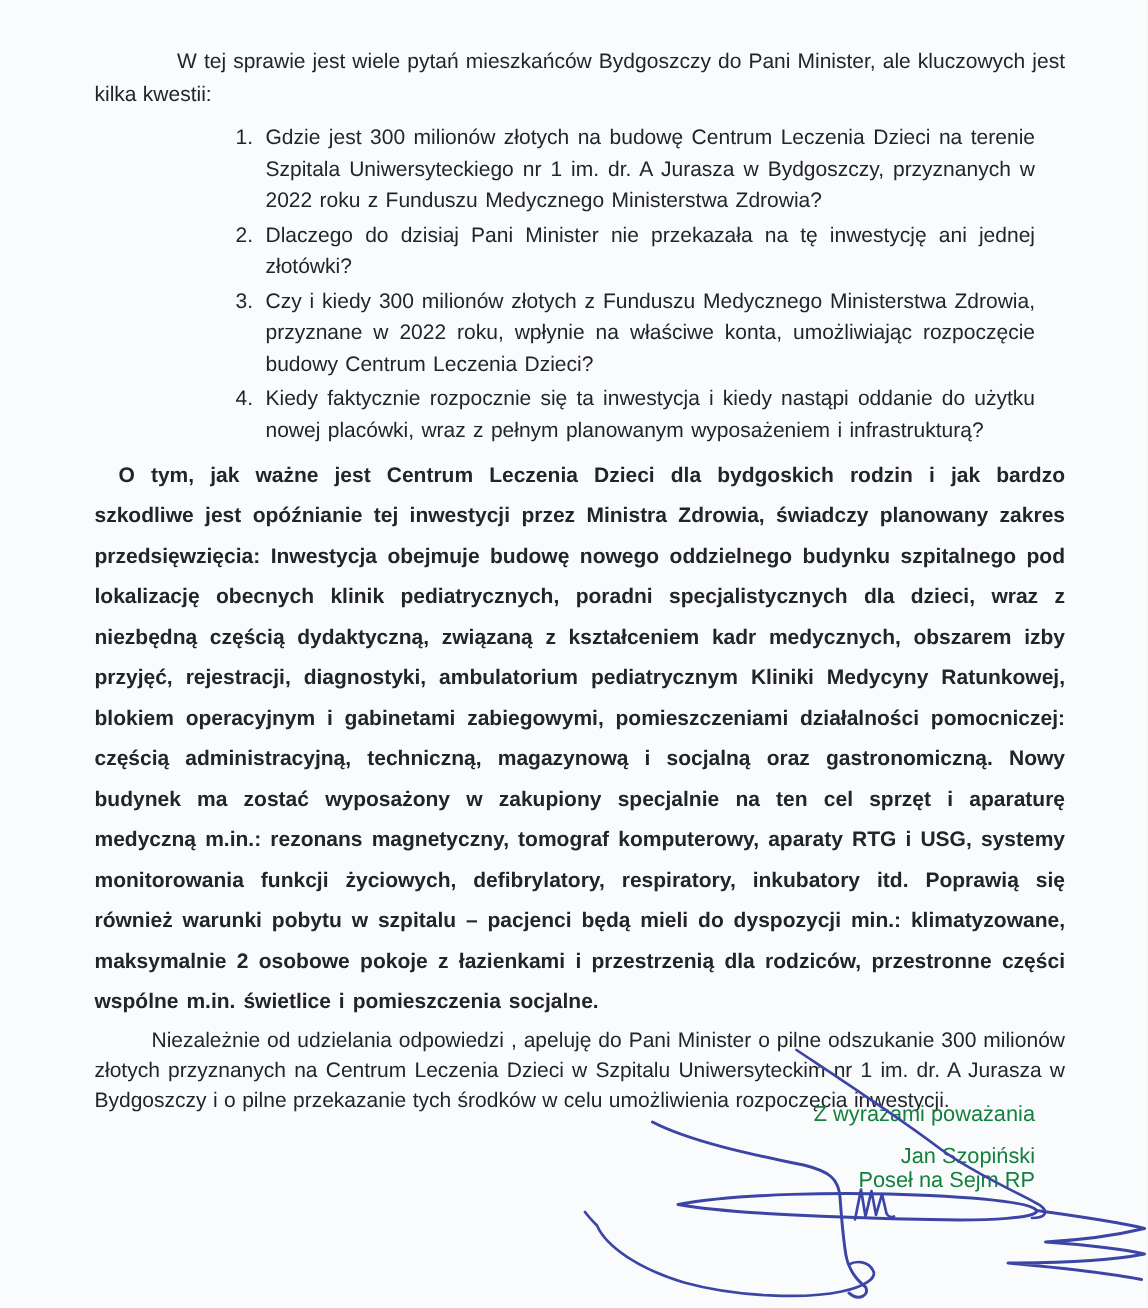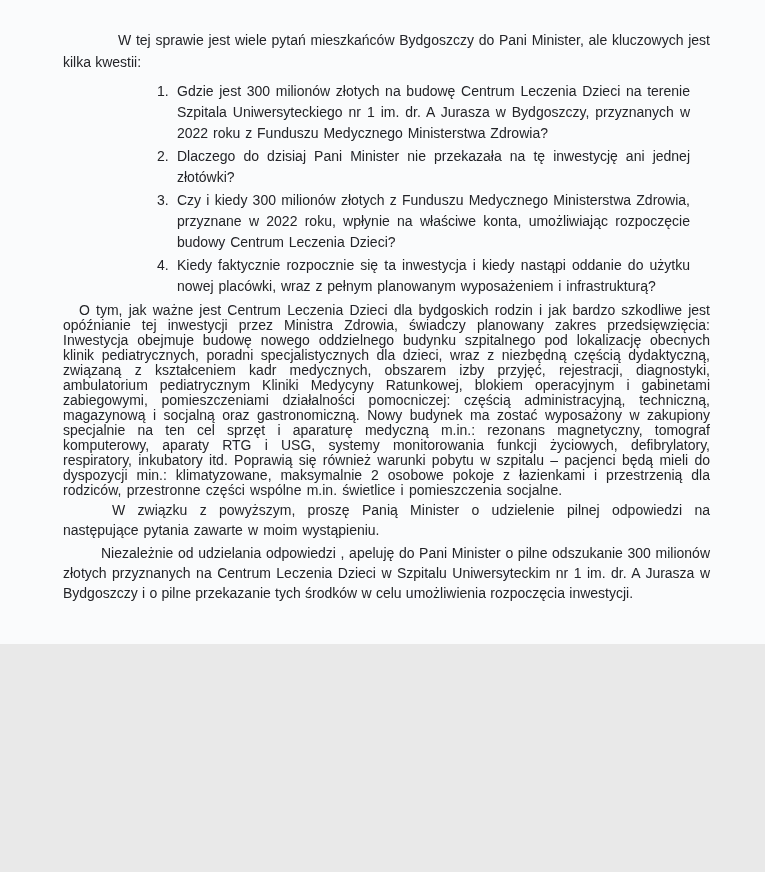--- a/index.html
+++ b/index.html
@@ -3,21 +3,21 @@
 <meta charset="utf-8">
 <style>
   html, body { margin: 0; padding: 0; }
   body {
     font-family: "Liberation Sans", "DejaVu Sans", sans-serif;
     background: #e9e9e9;
   }
   .page {
     position: relative;
     width: 765px;
-    height: 644px;
+    height: 872px;
     background: #fafbfc;
     overflow: hidden;
     color: #232428;
   }
   .content {
     position: absolute;
     left: 63px;
     top: 29px;
     width: 647px;
     font-size: 14px;
@@ -44,23 +44,24 @@
     word-spacing: 1px;
   }
   .q-num {
     position: absolute;
     left: 94px;
     top: 0;
     text-indent: 0;
   }
   .p-scope {
     text-indent: 16px;
-    line-height: 15px;
+    line-height: 27px;
     margin-bottom: 2px;
     word-spacing: 1.4px;
+    font-weight: bold;
   }
   .p-request {
     text-indent: 49px;
     line-height: 20px;
     margin-bottom: 3px;
     word-spacing: 1.2px;
   }
   .p-appeal {
     text-indent: 38px;
     line-height: 20px;
@@ -106,21 +107,20 @@
         <span class="q-num">3.</span>
         <span>Czy i kiedy 300 milionów złotych z Funduszu Medycznego Ministerstwa Zdrowia, przyznane w 2022 roku, wpłynie na właściwe konta, umożliwiając rozpoczęcie budowy Centrum Leczenia Dzieci?</span>
       </li>
       <li class="q-item">
         <span class="q-num">4.</span>
         <span>Kiedy faktycznie rozpocznie się ta inwestycja i kiedy nastąpi oddanie do użytku nowej placówki, wraz z pełnym planowanym wyposażeniem i infrastrukturą?</span>
       </li>
     </ol>
 
     <p class="p-scope">O tym, jak ważne jest Centrum Leczenia Dzieci dla bydgoskich rodzin i jak bardzo szkodliwe jest opóźnianie tej inwestycji przez Ministra Zdrowia, świadczy planowany zakres przedsięwzięcia: Inwestycja obejmuje budowę nowego oddzielnego budynku szpitalnego pod lokalizację obecnych klinik pediatrycznych, poradni specjalistycznych dla dzieci, wraz z niezbędną częścią dydaktyczną, związaną z kształceniem kadr medycznych, obszarem izby przyjęć, rejestracji, diagnostyki, ambulatorium pediatrycznym Kliniki Medycyny Ratunkowej, blokiem operacyjnym i gabinetami zabiegowymi, pomieszczeniami działalności pomocniczej: częścią administracyjną, techniczną, magazynową i socjalną oraz gastronomiczną. Nowy budynek ma zostać wyposażony w zakupiony specjalnie na ten cel sprzęt i aparaturę medyczną m.in.: rezonans magnetyczny, tomograf komputerowy, aparaty RTG i USG, systemy monitorowania funkcji życiowych, defibrylatory, respiratory, inkubatory itd. Poprawią się również warunki pobytu w szpitalu – pacjenci będą mieli do dyspozycji min.: klimatyzowane, maksymalnie 2 osobowe pokoje z łazienkami i przestrzenią dla rodziców, przestronne części wspólne m.in. świetlice i pomieszczenia socjalne.</p>
-    <p class="p-request">W związku z powyższym, proszę Panią Minister o udzielenie pilnej odpowiedzi na następujące pytania zawarte w moim wystąpieniu.</p>
     <p class="p-appeal">Niezależnie od udzielania odpowiedzi , apeluję do Pani Minister o pilne odszukanie 300 milionów złotych przyznanych na Centrum Leczenia Dzieci w Szpitalu Uniwersyteckim nr 1 im. dr. A Jurasza w Bydgoszczy i o pilne przekazanie tych środków w celu umożliwienia rozpoczęcia inwestycji.</p>
   </div>
 
   <div class="closing-line valediction">Z wyrazami poważania</div>
   <div class="closing-line signer-name">Jan Szopiński</div>
   <div class="closing-line signer-title">Poseł na Sejm RP</div>
 
   <svg class="signature-svg" viewBox="0 0 385 182">
     <g fill="none" stroke-linecap="round" stroke-linejoin="round">
       <path stroke-width="1.8" d="M 151 10 C 175 26, 215 52, 247 76 C 270 93, 303 107, 314 114 C 319 118, 317 122, 308 122" stroke="#3c45a5"></path>

